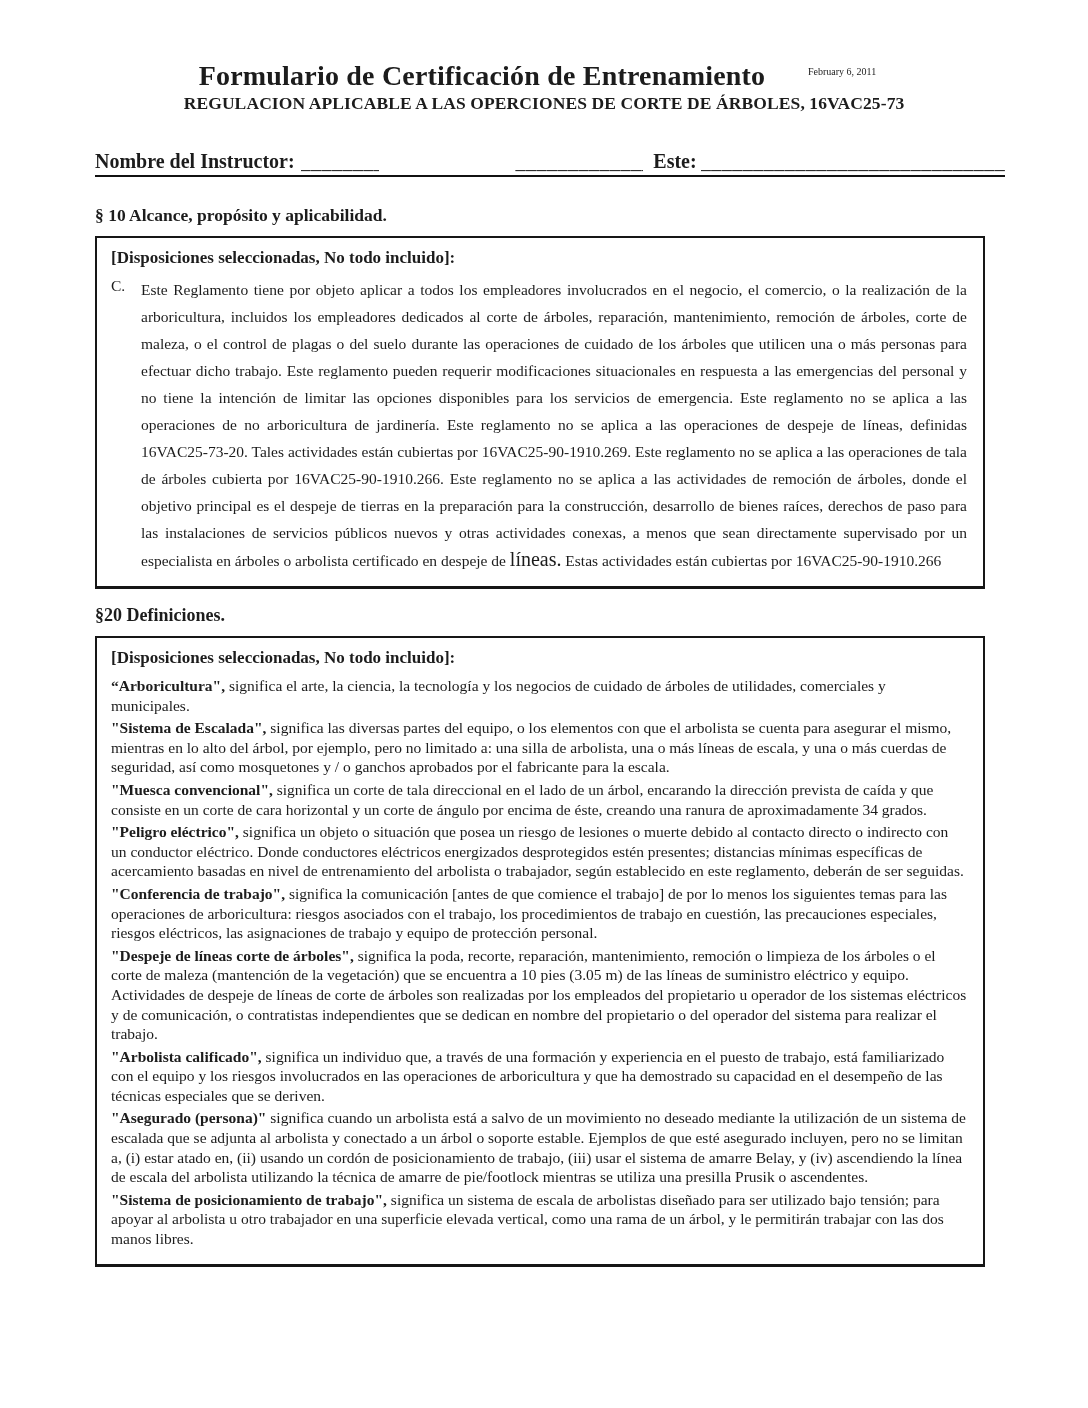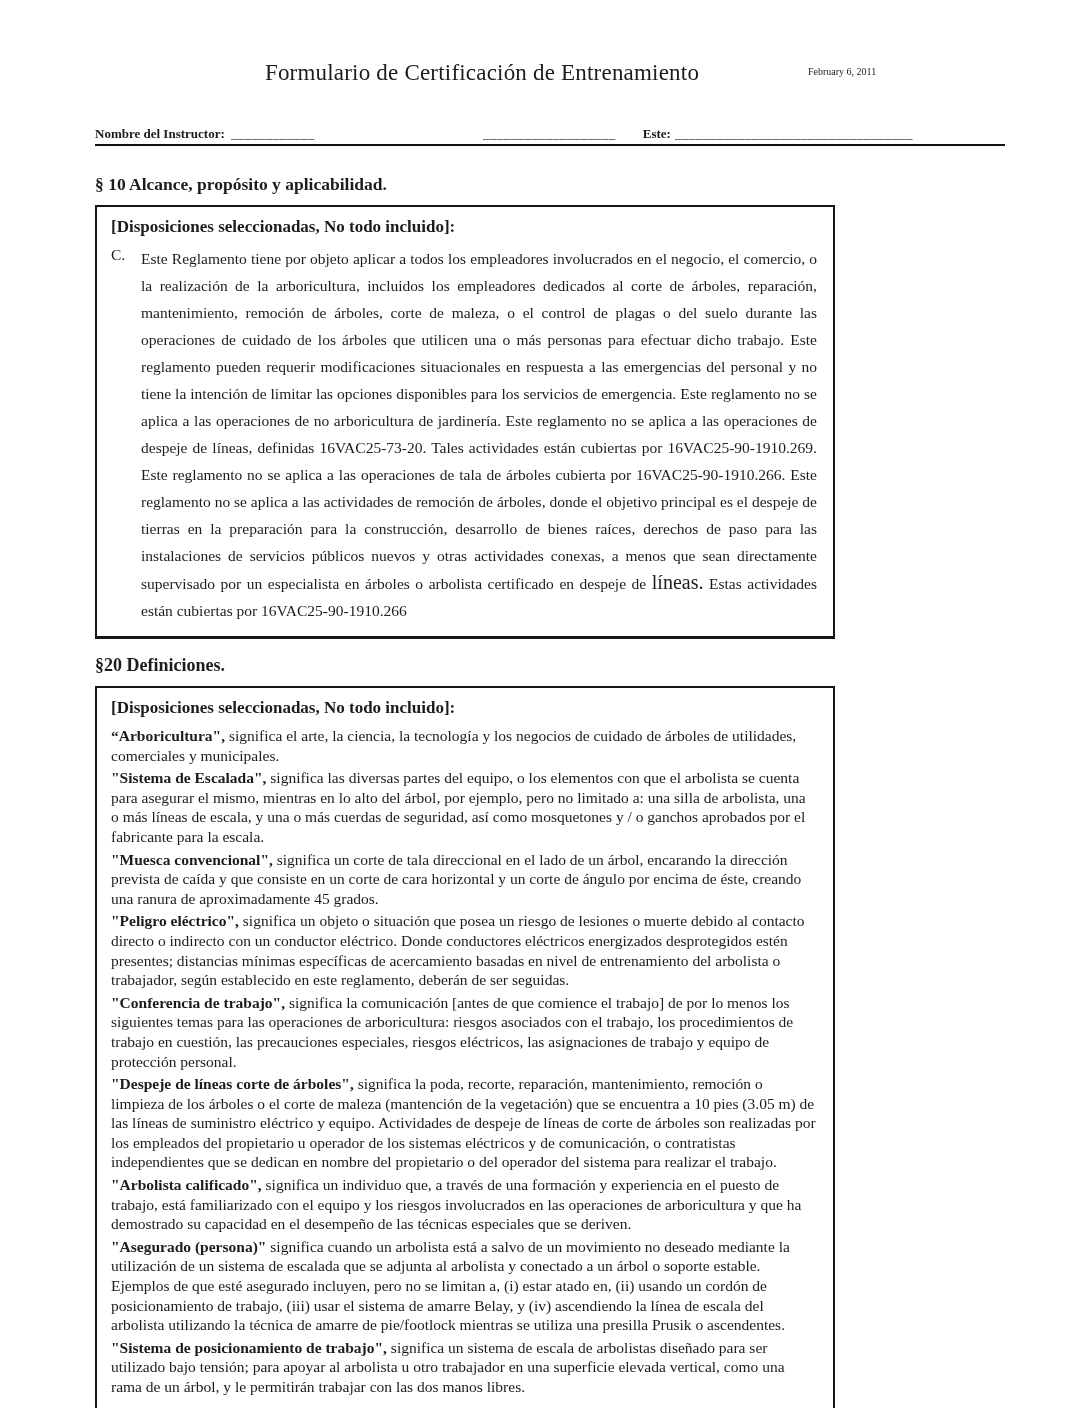--- a/index.html
+++ b/index.html
@@ -13,40 +13,40 @@
   .page {
     position: relative;
     width: 1088px; height: 1408px;
     padding: 60px 0 0 0;
   }
   
   .hdr { position: relative; width: 100%; text-align: center; }
   .hdr-title-row { position: relative; height: 30px; }
   .hdr-title {
     display: inline-block;
-    font-size: 23px; font-weight: normal;
+    font-size: 28px; font-weight: bold;
     letter-spacing: 0.2px;
     transform: translateX(-62px);
   }
   .hdr-date {
     position: absolute; left: 808px; top: 6px;
     font-size: 10px; font-weight: normal;
   }
   .hdr-subtitle {
     margin-top: 3px;
     font-size: 17.5px; font-weight: bold;
     letter-spacing: 0.1px;
   }
   
   .instr-line {
     display: flex; align-items: baseline;
     margin: 36px 83px 0 95px;
     border-bottom: 2.5px solid #111;
     padding-bottom: 2px;
-    font-size: 13px;
+    font-size: 20px;
     white-space: nowrap;
   }
   .instr-label, .fecha-label { font-weight: bold; }
   .blank { overflow: hidden; display: inline-block; letter-spacing: 0.5px; }
   .blank-1 { width: 92px; margin-left: 6px; }
   .gap-1   { width: 160px; }
   .blank-2 { width: 150px; }
   .fecha-label { margin-left: 10px; }
   .blank-3 { flex: 1 1 auto; margin-left: 4px; }
   
@@ -60,21 +60,21 @@
     margin: 28px 12px 0 95px;
     font-size: 17.5px; font-weight: bold;
   }
   .sec20 {
     margin: 16px 16px 0 95px;
     font-size: 18px; font-weight: bold;
   }
   
   .pbox {
     margin: 10px 0 0 95px;
-    width: 740px;
+    width: 890px;
     border: 2px solid #161616;
     border-bottom-width: 3px;
     padding: 8px 16px 12px 14px;
     background: #fff;
   }
   .pbox-header {
     font-size: 17px; font-weight: bold;
     margin: 2px 0 8px 0;
   }
   
@@ -100,20 +100,21 @@
 </head>
 <body>
 
 <div class="page">
 
   <div class="hdr">
     <div class="hdr-title-row">
       <span class="hdr-title">Formulario de Certificación de Entrenamiento</span>
       <span class="hdr-date">February 6, 2011</span>
     </div>
+    <div class="hdr-subtitle">REGULACION APLICABLE A LAS OPERCIONES DE CORTE DE ÁRBOLES, 16VAC25-73</div>
   </div>
 
   <div class="instr-line">
     <span class="instr-label">Nombre del Instructor:</span>
     <span class="blank blank-1">____________</span>
     <span class="gap-1"></span>
     <span class="blank blank-2">___________________</span>
     <span class="fecha-label">Este:</span>
     <span class="blank blank-3">__________________________________</span>
   </div>
@@ -129,21 +130,21 @@
     </div>
   </div>
 
   <div class="sec20">§20  Definiciones.</div>
 
   <div class="pbox">
     <div class="pbox-header">[Disposiciones seleccionadas, No todo incluido]:</div>
     <div class="defs">
       <p class="def-item"><span class="def-term">“Arboricultura",</span><span> significa el arte, la ciencia, la tecnología y los negocios de cuidado de árboles de utilidades, comerciales y municipales.</span></p>
       <p class="def-item"><span class="def-term">"Sistema de Escalada",</span><span> significa las diversas partes del equipo, o los elementos con que el arbolista se cuenta para asegurar el mismo, mientras en lo alto del árbol, por ejemplo, pero no limitado a: una silla de arbolista, una o más líneas de escala, y una o más cuerdas de seguridad, así como mosquetones y / o ganchos aprobados por el fabricante para la escala.</span></p>
-      <p class="def-item"><span class="def-term">"Muesca convencional",</span><span> significa un corte de tala direccional en el lado de un árbol, encarando la dirección prevista de caída y que consiste en un corte de cara horizontal y un corte de ángulo por encima de éste, creando una ranura de aproximadamente 45 grados.</span></p>
+      <p class="def-item"><span class="def-term">"Muesca convencional",</span><span> significa un corte de tala direccional en el lado de un árbol, encarando la dirección prevista de caída y que consiste en un corte de cara horizontal y un corte de ángulo por encima de éste, creando una ranura de aproximadamente 34 grados.</span></p>
       <p class="def-item"><span class="def-term">"Peligro eléctrico",</span><span> significa un objeto o situación que posea un riesgo de lesiones o muerte debido al contacto directo o indirecto con un conductor eléctrico. Donde conductores eléctricos energizados desprotegidos estén presentes; distancias mínimas específicas de acercamiento basadas en nivel de entrenamiento del arbolista o trabajador, según establecido en este reglamento, deberán de ser seguidas.</span></p>
       <p class="def-item"><span class="def-term">"Conferencia de trabajo",</span><span> significa la comunicación [antes de que comience el trabajo] de por lo menos los siguientes temas para las operaciones de arboricultura: riesgos asociados con el trabajo, los procedimientos de trabajo en cuestión, las precauciones especiales, riesgos eléctricos, las asignaciones de trabajo y equipo de protección personal.</span></p>
       <p class="def-item"><span class="def-term">"Despeje de líneas corte de árboles",</span><span> significa la poda, recorte, reparación, mantenimiento, remoción o limpieza de los árboles o el corte de maleza (mantención de la vegetación) que se encuentra a 10 pies (3.05 m) de las líneas de suministro eléctrico y equipo. Actividades de despeje de líneas de corte de árboles son realizadas por los empleados del propietario u operador de los sistemas eléctricos y de comunicación, o contratistas independientes que se dedican en nombre del propietario o del operador del sistema para realizar el trabajo.</span></p>
       <p class="def-item"><span class="def-term">"Arbolista calificado",</span><span> significa un individuo que, a través de una formación y experiencia en el puesto de trabajo, está familiarizado con el equipo y los riesgos involucrados en las operaciones de arboricultura y que ha demostrado su capacidad en el desempeño de las técnicas especiales que se deriven.</span></p>
       <p class="def-item"><span class="def-term">"Asegurado (persona)"</span><span> significa cuando un arbolista está a salvo de un movimiento no deseado mediante la utilización de un sistema de escalada que se adjunta al arbolista y conectado a un árbol o soporte estable. Ejemplos de que esté asegurado incluyen, pero no se limitan a, (i) estar atado en, (ii) usando un cordón de posicionamiento de trabajo, (iii) usar el sistema de amarre Belay, y (iv) ascendiendo la línea de escala del arbolista utilizando la técnica de amarre de pie/footlock mientras se utiliza una presilla Prusik o ascendentes.</span></p>
       <p class="def-item"><span class="def-term">"Sistema de posicionamiento de trabajo",</span><span> significa un sistema de escala de arbolistas diseñado para ser utilizado bajo tensión; para apoyar al arbolista u otro trabajador en una superficie elevada vertical, como una rama de un árbol, y le permitirán trabajar con las dos manos libres.</span></p>
     </div>
   </div>
 
 </div>

